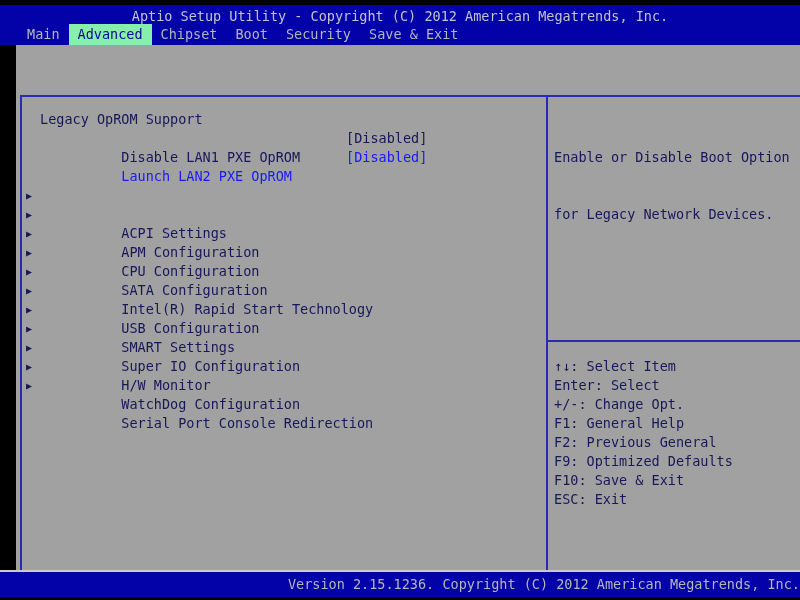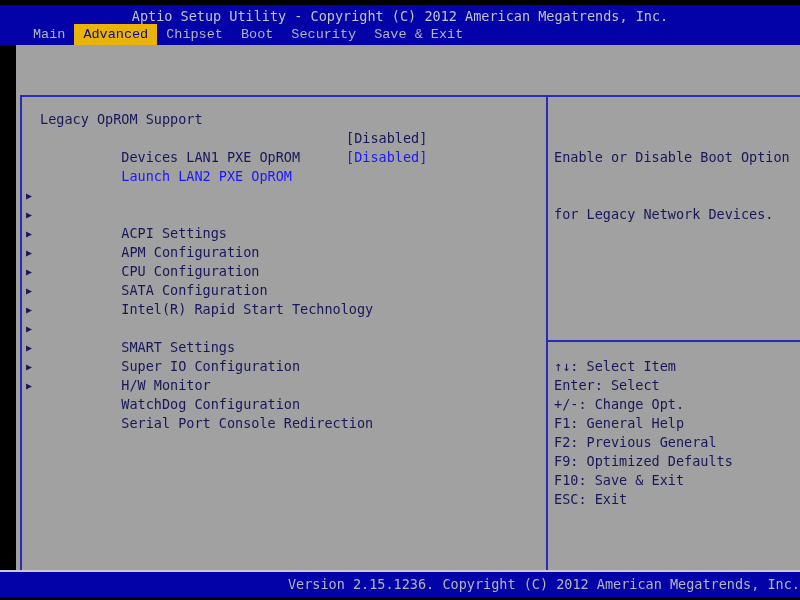--- a/index.html
+++ b/index.html
@@ -11,26 +11,26 @@
     font-size: 13.5px;
     line-height: 19px;
   }
 
   
   .top-black { position: absolute; left: 0; top: 0; width: 800px; height: 5px; background: #000; }
 
   
   .header { position: absolute; left: 0; top: 5px; width: 800px; height: 40px; background: #0202a8; }
   .title  { display: block; text-align: center; padding-top: 3px; color: #c4c4cc; line-height: 16px; }
-  .menu-row { position: absolute; left: 24px; bottom: 0; height: 21px; display: flex; font-family: Liberation Mono, monospace; }
+  .menu-row { position: absolute; left: 18px; bottom: 0; height: 21px; display: flex; }
   .menu-item {
     padding: 0 9px; height: 21px; line-height: 21px;
     color: #b6b6be; cursor: default; white-space: pre;
   }
-  .menu-item.active { background: #eab308; color: #0a0a96; }
+  .menu-item.active { background: #86efac; color: #0a0a96; }
 
   
   .content { position: absolute; left: 16px; top: 45px; width: 800px; height: 527px; background: #a1a1a1; }
 
   .main-frame {
     position: absolute; left: 4px; top: 50px; width: 788px; height: 516px;
     border: 2px solid #2a2ab8;
   }
   .vdivider { position: absolute; left: 524px; top: 0; width: 2px; height: 100%; background: #2a2ab8; }
 
@@ -77,21 +77,21 @@
 </div>
 
 <div class="content">
   <div class="main-frame">
 
     <div class="left-pane">
       <div class="rows">
         <div class="row">Legacy OpROM Support</div>
 
         <div class="row">
-          <span>Devices LAN1 PXE OpROM</span>
+          <span>Disable LAN1 PXE OpROM</span>
           <span class="value">[Disabled]</span>
         </div>
 
         <div class="row selected">
           <span>Launch LAN2 PXE OpROM</span>
           <span class="value">[Disabled]</span>
         </div>
 
         <div class="row"></div>
 
@@ -110,20 +110,21 @@
         <div class="row">
           <span class="arrow">▶</span>
           <span>SATA Configuration</span>
         </div>
         <div class="row">
           <span class="arrow">▶</span>
           <span>Intel(R) Rapid Start Technology</span>
         </div>
         <div class="row">
           <span class="arrow">▶</span>
+          <span>USB Configuration</span>
         </div>
         <div class="row">
           <span class="arrow">▶</span>
           <span>SMART Settings</span>
         </div>
         <div class="row">
           <span class="arrow">▶</span>
           <span>Super IO Configuration</span>
         </div>
         <div class="row">

